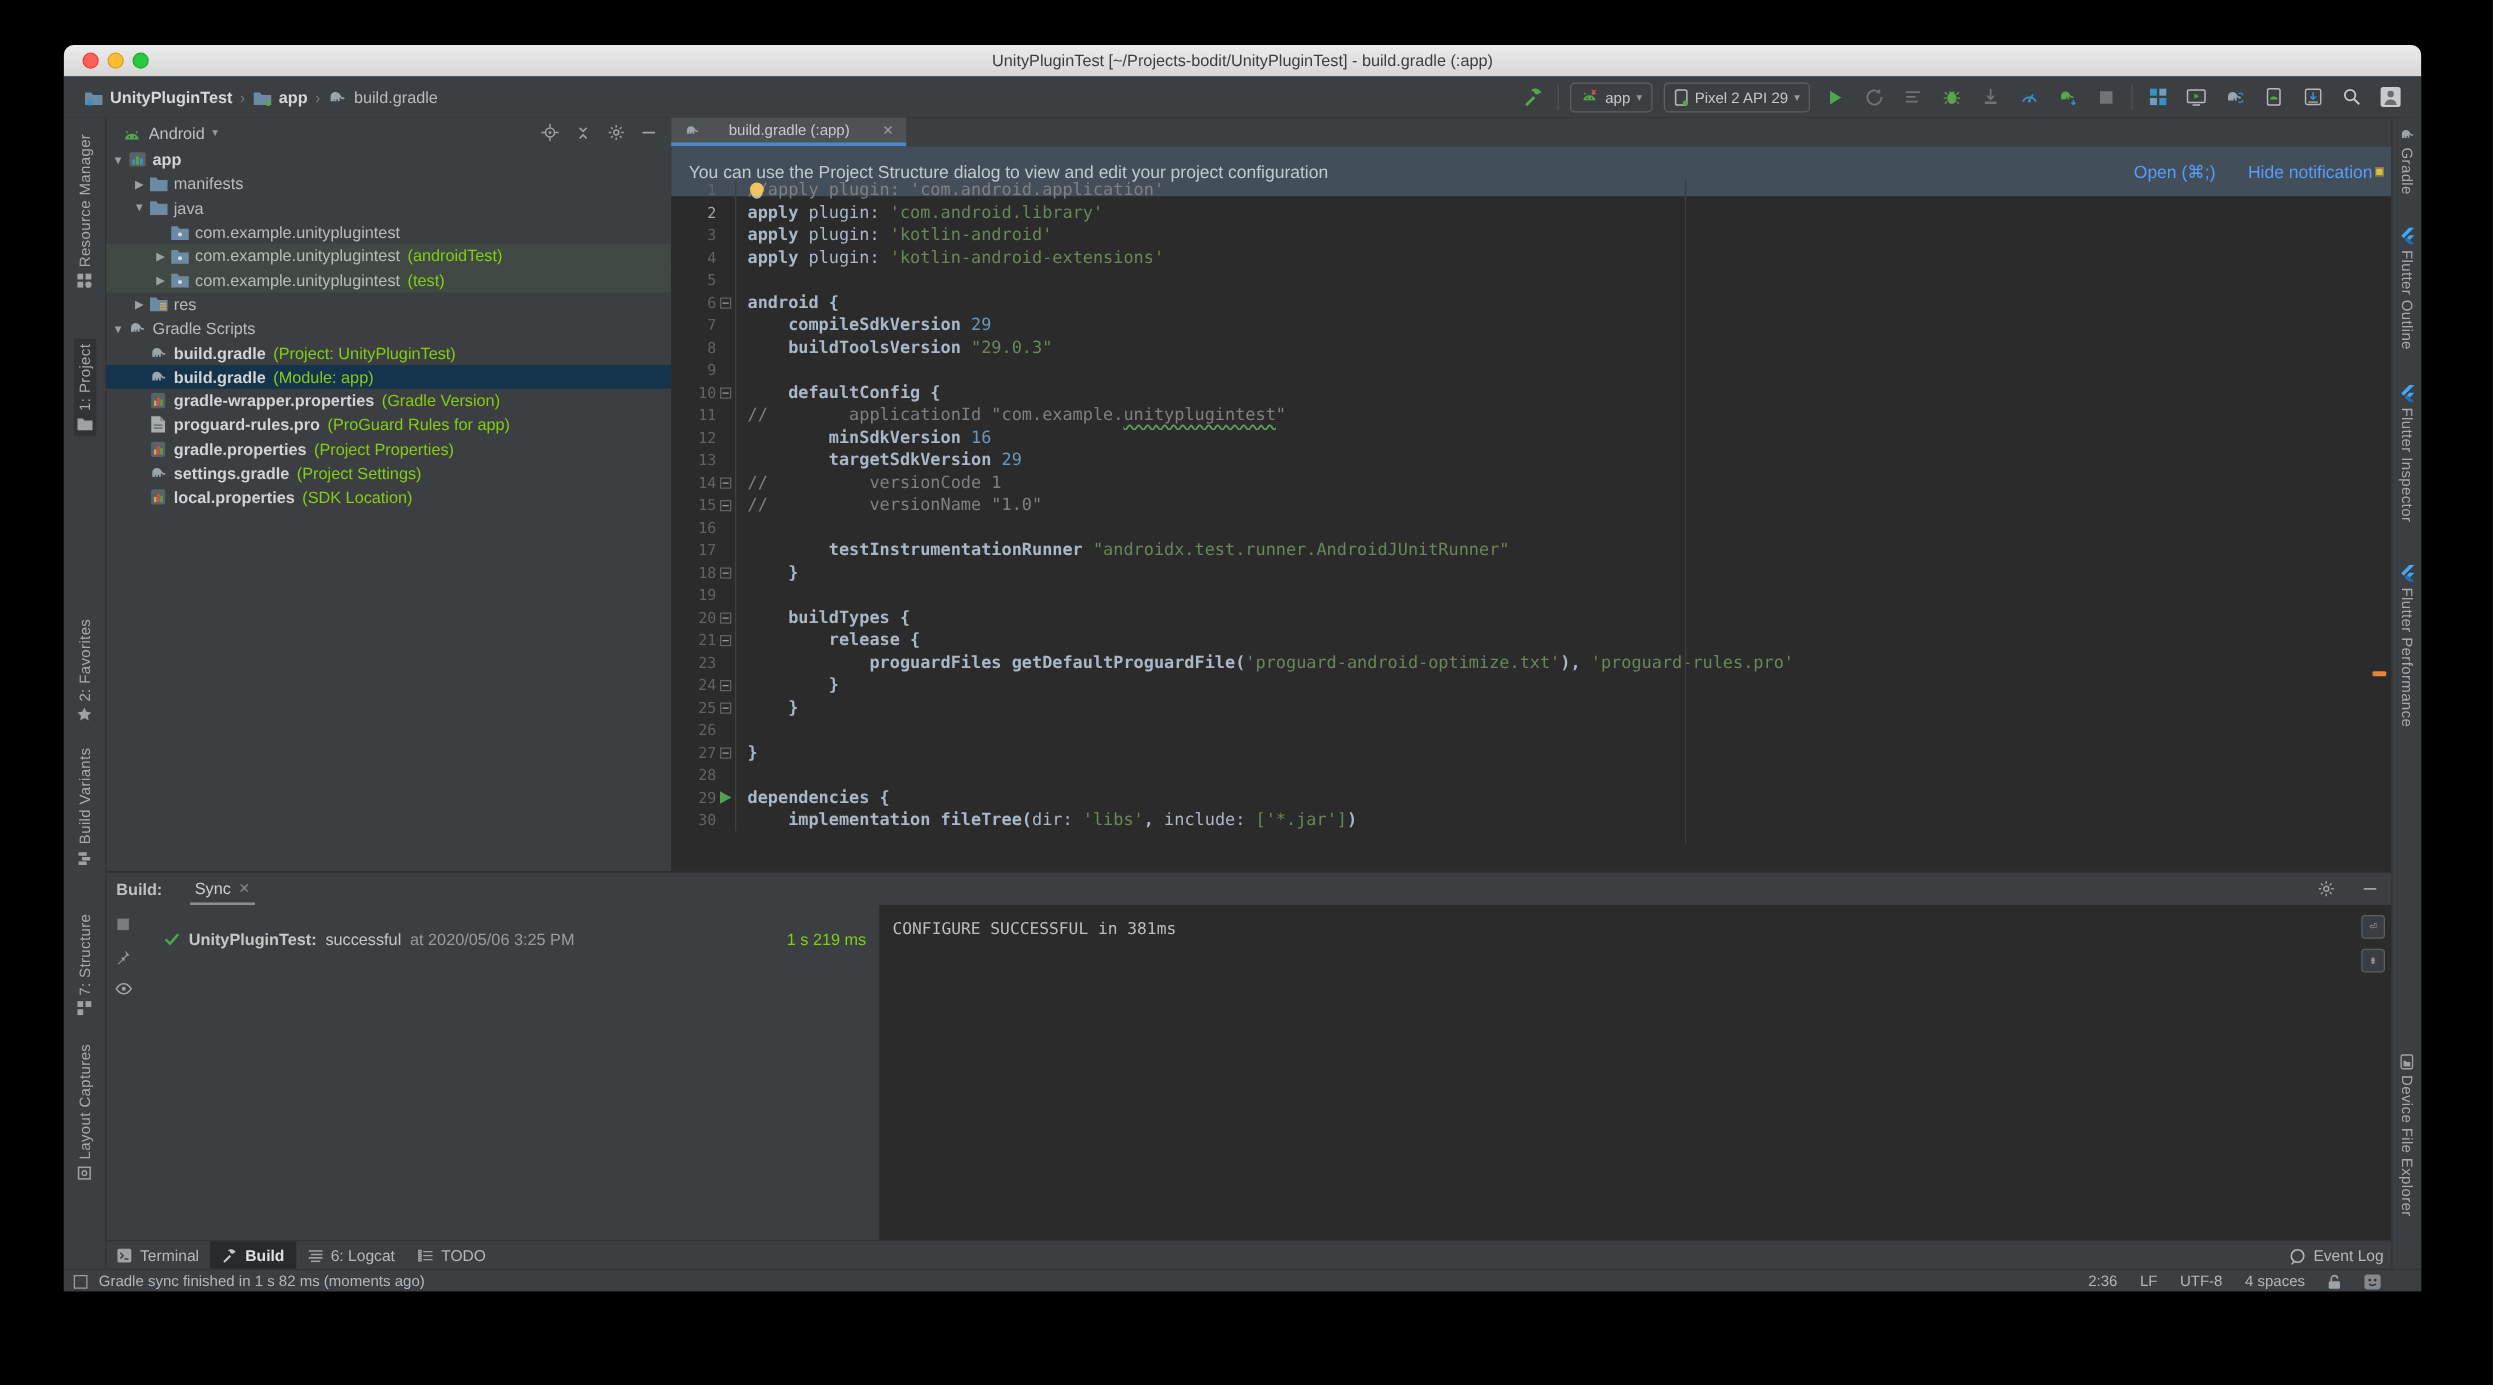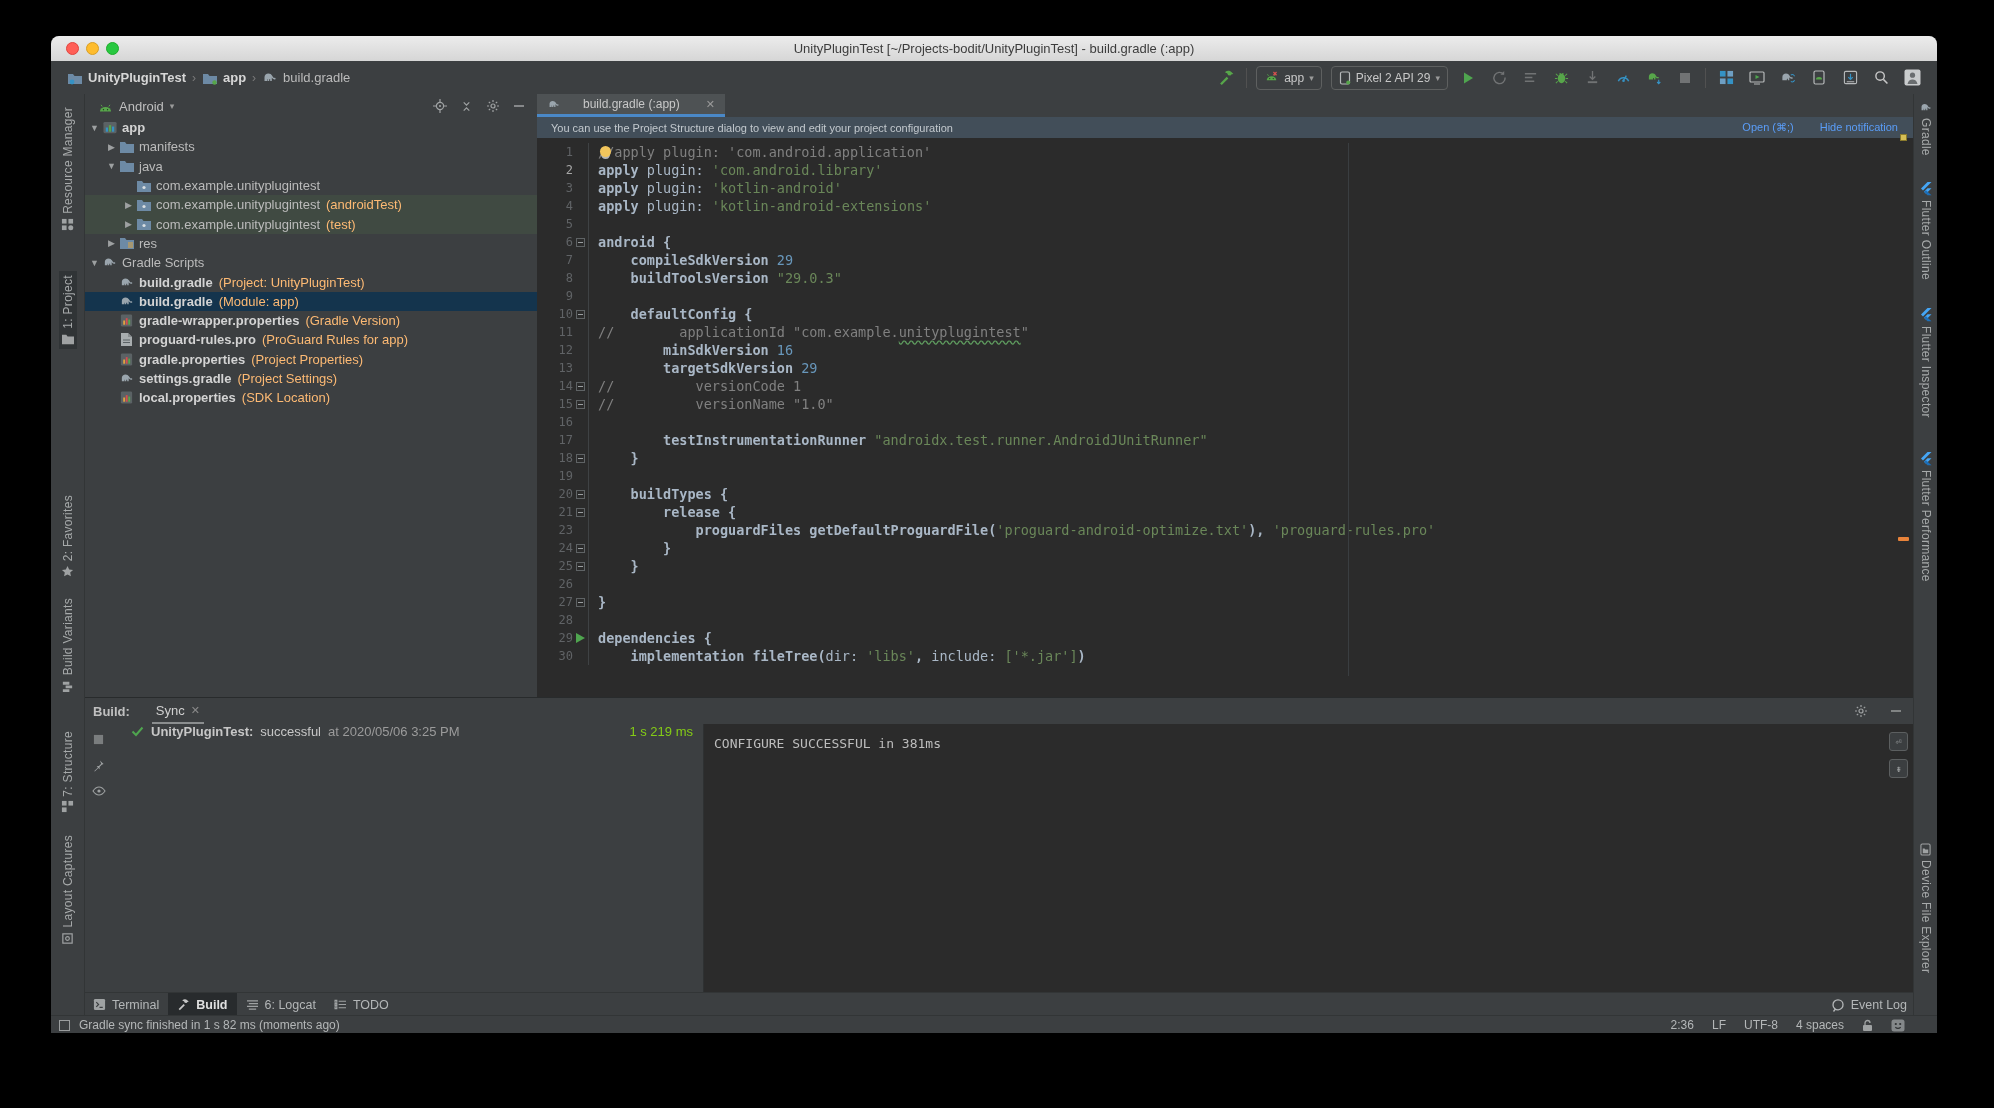--- a/index.html
+++ b/index.html
@@ -42,31 +42,31 @@
   .project{position:absolute;left:33px;top:58px;width:453px;bottom:336px;background:#3c3f41;
     border-right:1px solid #2d2f30;overflow:hidden;}
   .phead{height:24px;display:flex;align-items:center;font-size:13px;color:#bfbfbf;padding-left:14px;gap:6px;}
   .phead .hico{margin-left:auto;display:flex;gap:13px;margin-right:12px;color:#9fa2a3;font-size:13px;align-items:center;}
   .tree{position:absolute;left:0;right:0;top:24px;bottom:0;font-size:13px;color:#bbbbbb;}
   .trow{height:19.3px;display:flex;align-items:center;white-space:nowrap;}
   .trow .arrow{width:13px;font-size:9px;color:#9da0a1;text-align:center;flex:none;}
   .trow .ticon{width:17px;height:16px;flex:none;display:inline-flex;align-items:center;justify-content:center;}
   .trow .tlabel{margin-left:4px;}
   .trow .tlabel.bold{color:#d3d3d3;font-weight:bold;}
-  .trow .tsuffix{margin-left:6px;color:#fdba74;}
+  .trow .tsuffix{margin-left:6px;color:#84cc16;}
   .trow.scope{background:#404a42;}
   .trow.selected{background:#14344d;}
   
   .editor{position:absolute;left:486px;top:58px;right:23px;bottom:336px;background:#2b2b2b;}
   .tabbar{position:absolute;left:0;top:0;right:0;height:23px;background:#3c3f41;border-bottom:1px solid #2d2f30;}
   .tab{position:absolute;left:0;top:0;height:20px;background:#4e5254;display:flex;align-items:center;
     padding:0 10px;gap:22px;font-size:12px;color:#c8c8c8;border-bottom:3px solid #4a88c7;}
   .tab .x{color:#9a9a9a;font-size:11px;margin-left:4px;}
-  .banner{position:absolute;left:0;top:23px;right:0;height:21px;background:#424e59;
-    display:flex;align-items:center;font-size:11px;color:#c3c9ce;padding-left:14px;box-sizing:border-box;}
+  .banner{position:absolute;left:0;top:23px;right:0;height:40px;background:#424e59;
+    display:flex;align-items:center;font-size:14px;color:#c3c9ce;padding-left:14px;box-sizing:border-box;}
   .banner .blinks{margin-left:auto;margin-right:16px;display:flex;gap:26px;}
   .banner a{color:#5a9df8;text-decoration:none;}
   .code{position:absolute;left:0;top:49px;right:0;height:533px;overflow:hidden;
     font-family:"DejaVu Sans Mono","Liberation Mono",monospace;font-size:13.5px;}
   .cline{height:18px;display:flex;align-items:center;position:relative;}
   .lnum{width:36px;text-align:right;color:#606366;font-size:12px;flex:none;}
   .lnum.cur{color:#a7a7a7;}
   .foldc{width:16px;flex:none;display:flex;align-items:center;justify-content:center;height:100%;
     border-right:1px solid #3f4244;box-sizing:border-box;margin-right:0;}
   .fm{width:9px;height:9px;border:1px solid #5f6365;box-sizing:border-box;position:relative;background:#2b2b2b;}
@@ -90,21 +90,21 @@
   .bhead{height:26px;display:flex;align-items:center;font-size:13px;color:#c0c0c0;}
   .bhead .blabel{margin-left:9px;font-weight:bold;}
   .btab{margin-left:22px;height:100%;display:flex;align-items:center;gap:6px;color:#d0d0d0;
     border-bottom:2px solid #8b8e8f;padding:0 4px;box-sizing:border-box;}
   .btab .x{color:#8a8a8a;font-size:11px;}
   .bhico{margin-left:auto;margin-right:12px;display:flex;gap:22px;color:#9fa2a3;align-items:center;}
   .bbody{position:absolute;left:0;right:0;top:26px;bottom:0;}
   .btools{position:absolute;left:0;top:0;bottom:0;width:29px;display:flex;flex-direction:column;
     align-items:center;padding-top:10px;gap:14px;}
   .btree{position:absolute;left:29px;top:0;bottom:0;width:590px;border-right:1px solid #2e3132;}
-  .brow{display:flex;align-items:center;margin-top:0;font-size:13px;color:#c7c7c7;padding:0 10px 0 18px;gap:7px;}
+  .brow{display:flex;align-items:center;margin-top:20px;font-size:13px;color:#c7c7c7;padding:0 10px 0 18px;gap:7px;}
   .brow .dur{margin-left:auto;color:#84cc16;}
   .brow .gray{color:#9b9b9b;}
   .console{position:absolute;left:620px;right:0;top:0;bottom:0;background:#2b2b2b;
     font-family:"DejaVu Sans Mono","Liberation Mono",monospace;font-size:13px;color:#bdbdbd;}
   .console .ctxt{position:absolute;left:10px;top:12px;}
   .conico{position:absolute;right:6px;top:8px;display:flex;flex-direction:column;gap:8px;color:#9fa2a3;}
   .miniico{width:17px;height:17px;border:1px solid #5c5f60;border-radius:3px;display:flex;align-items:center;
     justify-content:center;font-size:10px;background:#3b3e40;}
   
   .bottabs{position:absolute;left:33px;right:0;top:956px;height:23px;background:#3c3f41;

